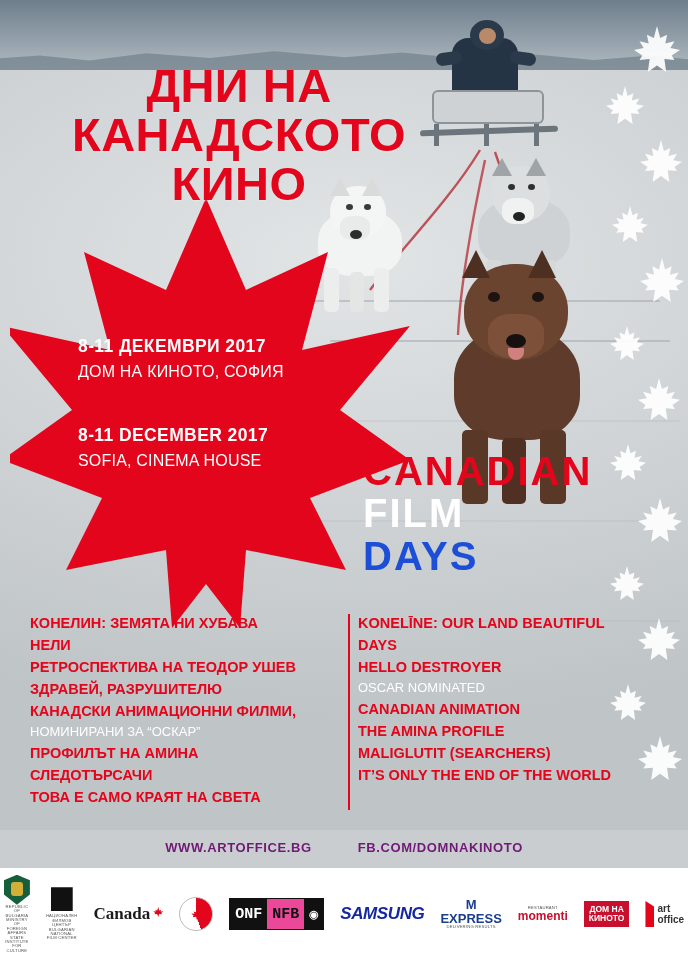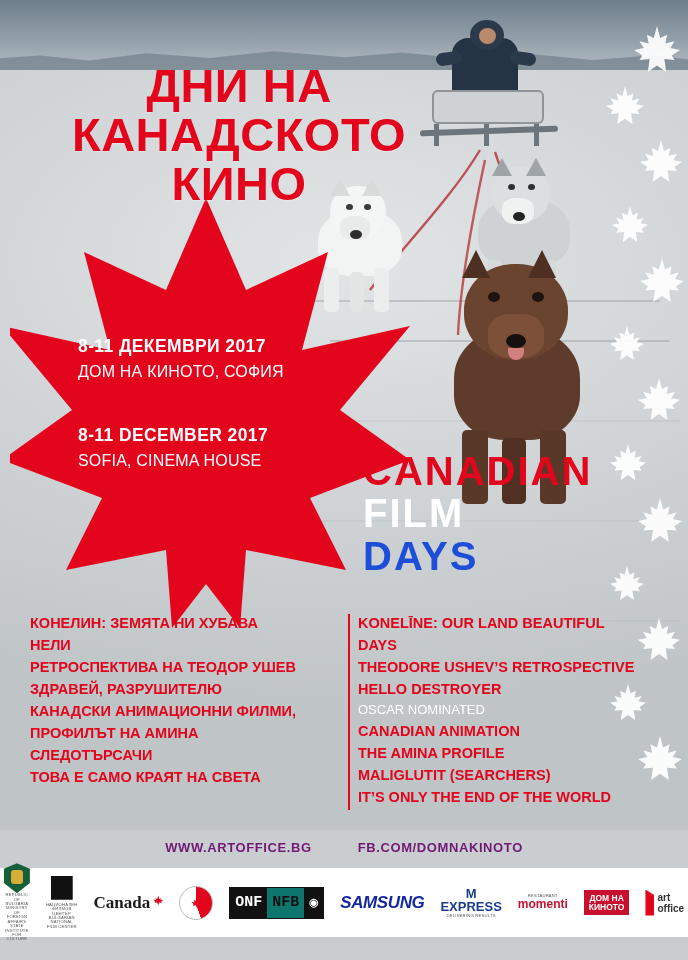--- a/index.html
+++ b/index.html
@@ -215,21 +215,21 @@
     color: #701a75;
     font-weight: 700;
     font-size: 13px;
     letter-spacing: .6px;
   }
 
   
   .sponsors {
     position: absolute;
     left: 0; top: 868px;
-    width: 688px; height: 69px;
+    width: 688px; height: 92px;
     background: #ffffff;
     display: flex;
     align-items: center;
     justify-content: center;
     gap: 16px;
     padding: 0 14px;
   }
   .logo {
     display: flex;
     flex-direction: column;
@@ -265,21 +265,21 @@
       20% 26%, 40% 33%);
   }
   .nfb {
     display: flex; align-items: stretch; height: 32px; border: 1.5px solid #111;
   }
   .nfb .seg {
     display: flex; align-items: center; justify-content: center;
     padding: 0 5px; font-size: 15px; font-weight: 700; font-family: Liberation Mono, monospace;
   }
   .nfb .seg.dark { background: #111; color: #fff; }
-  .nfb .seg.light { background: #0f766e; color: #111; }
+  .nfb .seg.light { background: #ec4899; color: #111; }
   .samsung {
     font-size: 17px; font-weight: 700; font-style: italic; color: #1428a0;
     letter-spacing: -.4px;
   }
   .mexpress { font-size: 13px; font-weight: 700; color: #1a3e8c; }
   .momenti { font-size: 12px; font-weight: 700; color: #c8102e; }
   .domnakino {
     background: #c8102e; color: #fff; font-size: 8.5px; font-weight: 700;
     padding: 4px 5px; line-height: 1.05; text-align: center;
   }
@@ -447,29 +447,29 @@
 
   <div class="films">
     <div class="divider"></div>
 
     <div class="col-bg">
       <div>КОНЕЛИН: ЗЕМЯТА НИ ХУБАВА</div>
       <div>НЕЛИ</div>
       <div>РЕТРОСПЕКТИВА НА ТЕОДОР УШЕВ</div>
       <div>ЗДРАВЕЙ, РАЗРУШИТЕЛЮ</div>
       <div>КАНАДСКИ АНИМАЦИОННИ ФИЛМИ,</div>
+      <div class="sub">НОМИНИРАНИ ЗА “ОСКАР”</div>
       <div>ПРОФИЛЪТ НА АМИНА</div>
       <div>СЛЕДОТЪРСАЧИ</div>
       <div>ТОВА Е САМО КРАЯТ НА СВЕТА</div>
     </div>
 
     <div class="col-en">
       <div>KONELĪNE: OUR LAND BEAUTIFUL</div>
       <div>DAYS</div>
-      <div>THEODORE USHEV’S RETROSPECTIVE</div>
       <div>HELLO DESTROYER</div>
       <div class="sub">OSCAR NOMINATED</div>
       <div>CANADIAN ANIMATION</div>
       <div>THE AMINA PROFILE</div>
       <div>MALIGLUTIT (SEARCHERS)</div>
       <div>IT’S ONLY THE END OF THE WORLD</div>
     </div>
   </div>
 
   <div class="weblinks">

